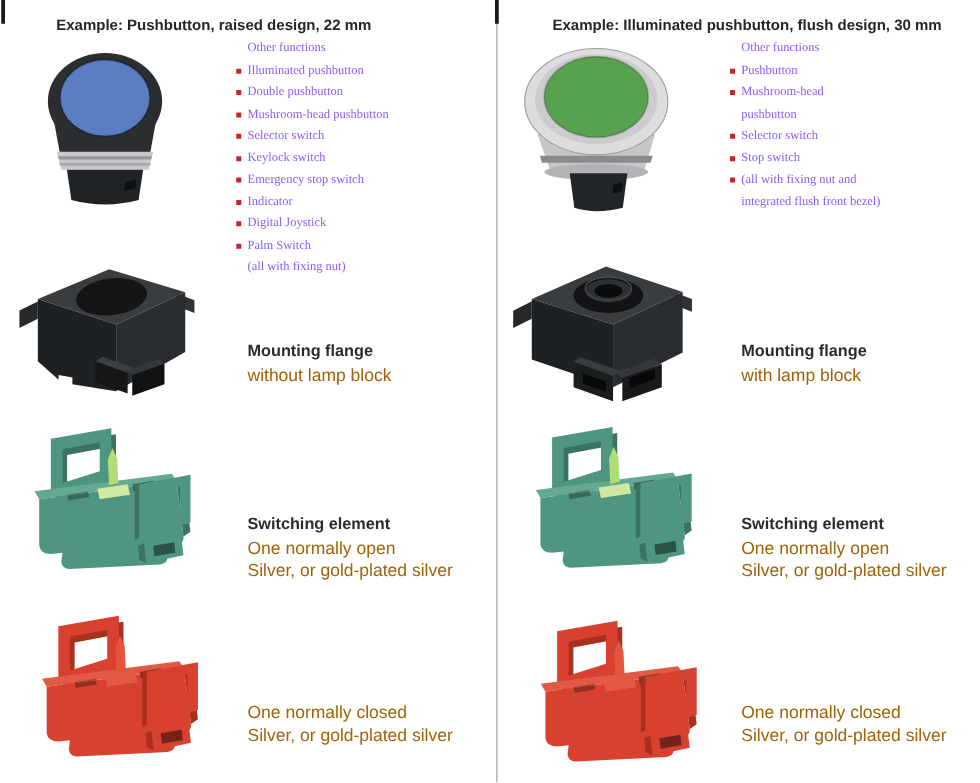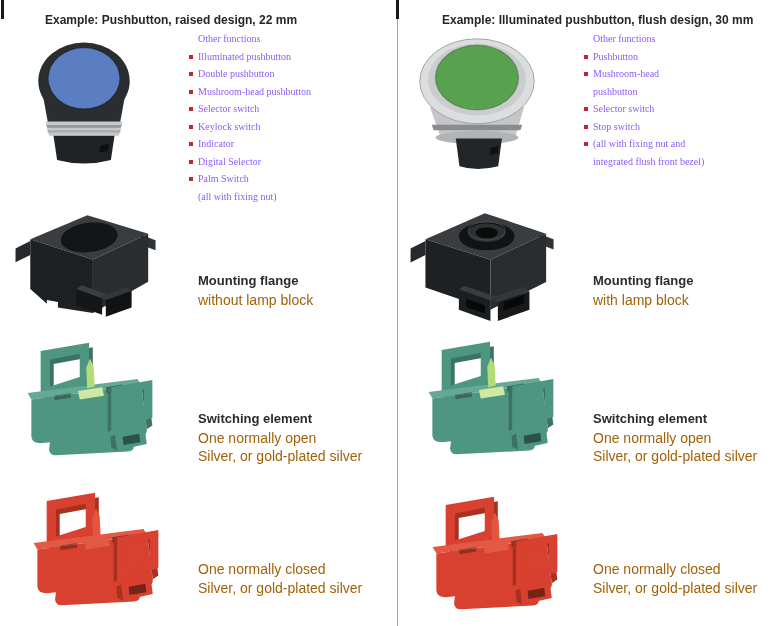--- a/index.html
+++ b/index.html
@@ -146,29 +146,33 @@
           <li>
             <span class="bullet"></span>
             <span class="itxt">Selector switch</span>
           </li>
 
           <li>
             <span class="bullet"></span>
             <span class="itxt">Keylock switch</span>
           </li>
 
+          <li>
+            <span class="bullet"></span>
+            <span class="itxt">Emergency stop switch</span>
+          </li>
 
           <li>
             <span class="bullet"></span>
             <span class="itxt">Indicator</span>
           </li>
 
           <li>
             <span class="bullet"></span>
-            <span class="itxt">Digital Selector</span>
+            <span class="itxt">Digital Joystick</span>
           </li>
 
 
           <li>
             <span class="bullet"></span>
             <span class="itxt">Palm Switch</span>
           </li>
 
           <li>
             <span class="bullet" style="visibility: hidden;"></span>

